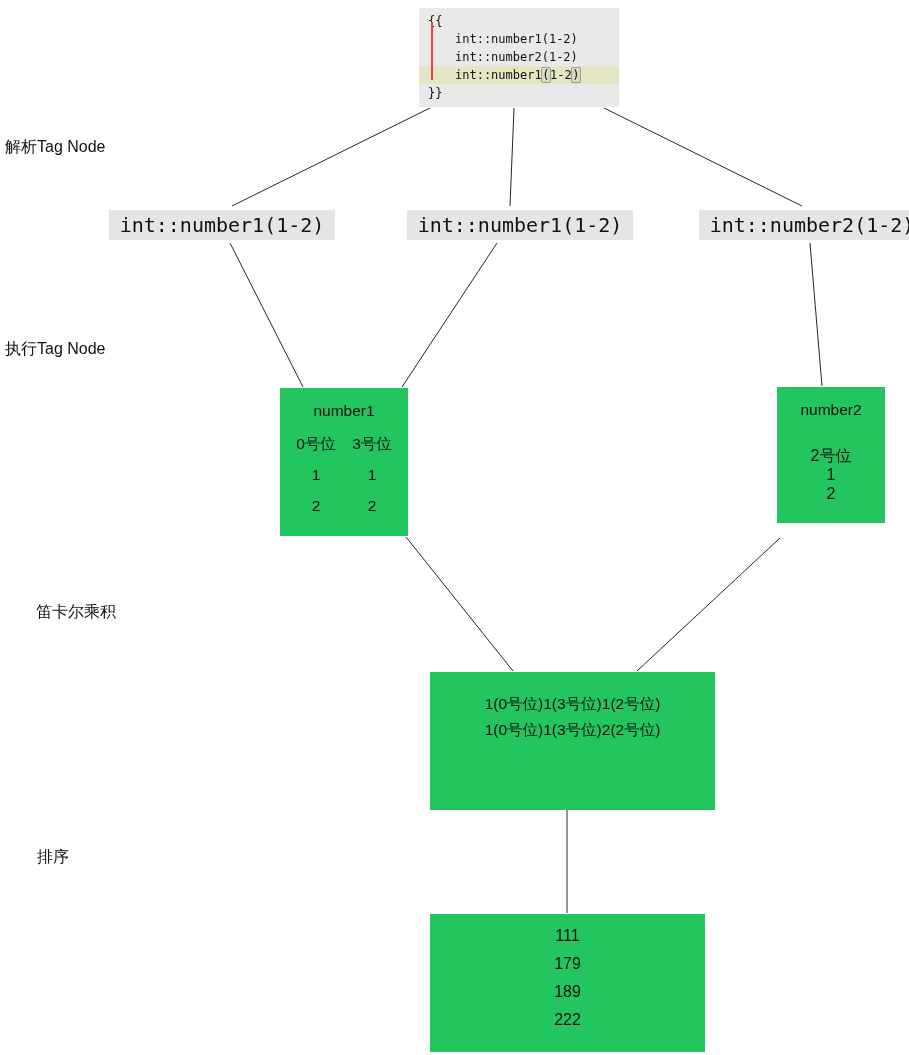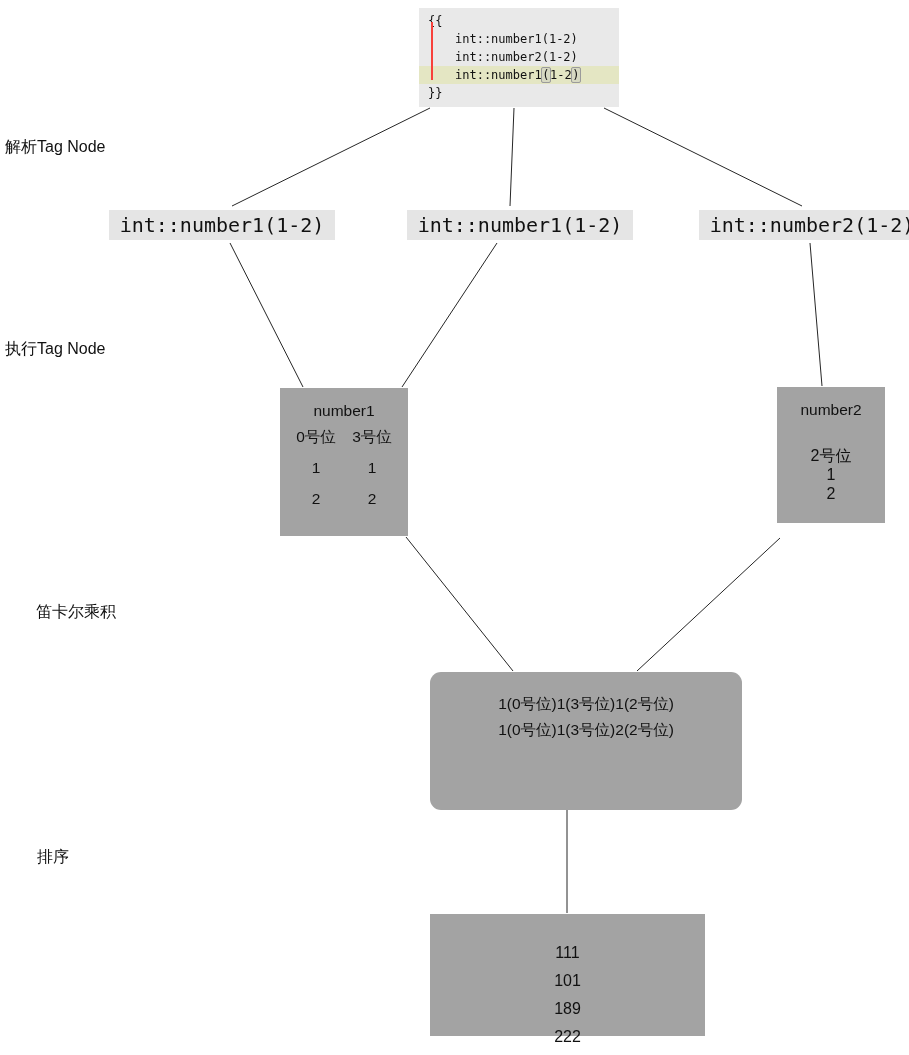--- a/index.html
+++ b/index.html
@@ -39,37 +39,37 @@
     position:absolute;top:210px;width:226px;height:30px;line-height:30px;
     text-align:center;background:#e5e5e5;
     font-family:"DejaVu Sans Mono","Liberation Mono",monospace;font-size:20px;
     white-space:nowrap;
   }
   #tagnode-0{left:109px;}
   #tagnode-1{left:407px;}
   #tagnode-2{left:699px;}
 
   
-  .gbox{position:absolute;background:#a3a3a3;box-sizing:border-box;text-align:center;}
+  .gbox{position:absolute;background:#22c55e;box-sizing:border-box;text-align:center;}
   #exec-0{left:280px;top:388px;width:128px;height:148px;}
   #exec-1{left:777px;top:387px;width:108px;height:136px;}
   .gbox-title{font-size:15.5px;line-height:16px;padding-top:15px;}
   .tbl2{
     display:grid;grid-template-columns:56px 56px;justify-content:center;
-    row-gap:15px;margin-top:10px;font-size:15.5px;line-height:16px;
+    row-gap:15px;margin-top:17px;font-size:15.5px;line-height:16px;
   }
   .tbl1{display:grid;grid-template-columns:60px;justify-content:center;
     row-gap:3px;margin-top:30px;font-size:16px;line-height:16px;}
 
   
-  #cartesian{left:430px;top:672px;width:312px;height:138px;
-    font-size:15.5px;line-height:25.5px;padding-top:19px;border-radius:11px;}
+  #cartesian{left:430px;top:672px;width:285px;height:138px;
+    font-size:15.5px;line-height:25.5px;padding-top:19px;}
   
-  #sorted{left:430px;top:914px;width:275px;height:122px;
-    font-size:16px;line-height:28px;padding-top:25px;}
+  #sorted{left:430px;top:914px;width:275px;height:138px;
+    font-size:16px;line-height:28px;padding-top:8px;}
 </style>
 </head>
 <body>
 
 <div id="canvas">
 
   <svg id="edges" viewBox="0 0 909 1055">
     <line x1="430" y1="108" x2="232" y2="206"></line>
     <line x1="514" y1="108" x2="510" y2="206"></line>
     <line x1="604" y1="108" x2="802" y2="206"></line>
@@ -120,18 +120,18 @@
     </div>
   </div>
 
   <div class="gbox" id="cartesian">
     <div>1(0号位)1(3号位)1(2号位)</div>
     <div>1(0号位)1(3号位)2(2号位)</div>
   </div>
 
   <div class="gbox" id="sorted">
     <div>111</div>
-    <div>101</div>
+    <div>179</div>
     <div>189</div>
     <div>222</div>
   </div>
 
 </div>
 
 </body></html>

